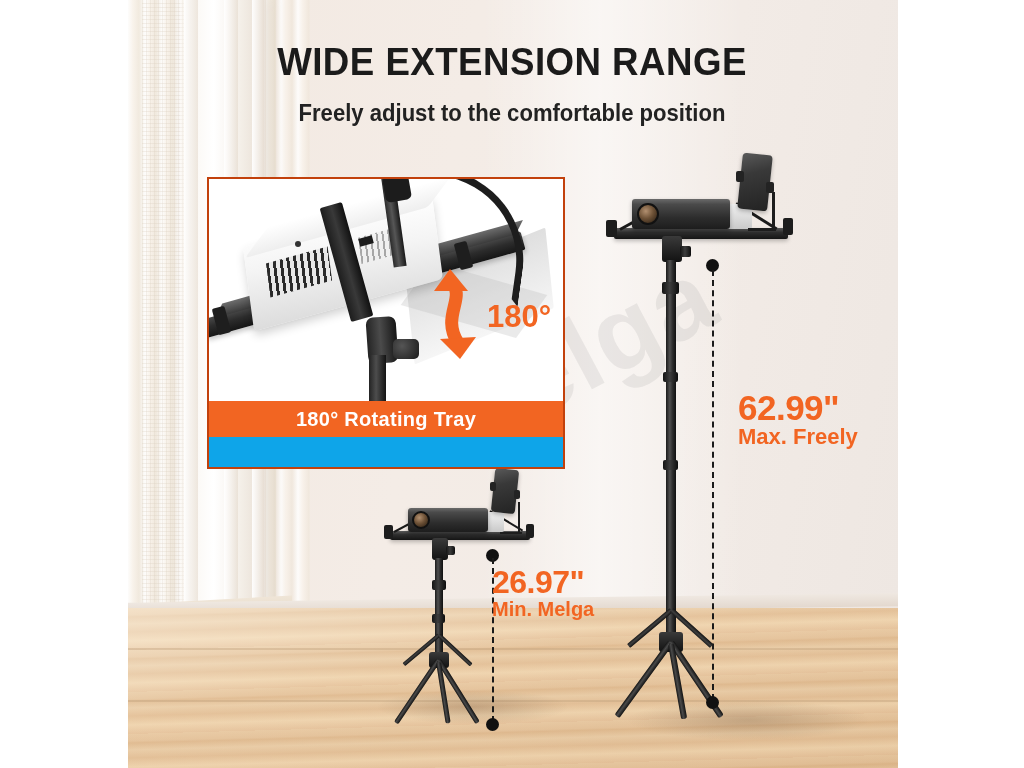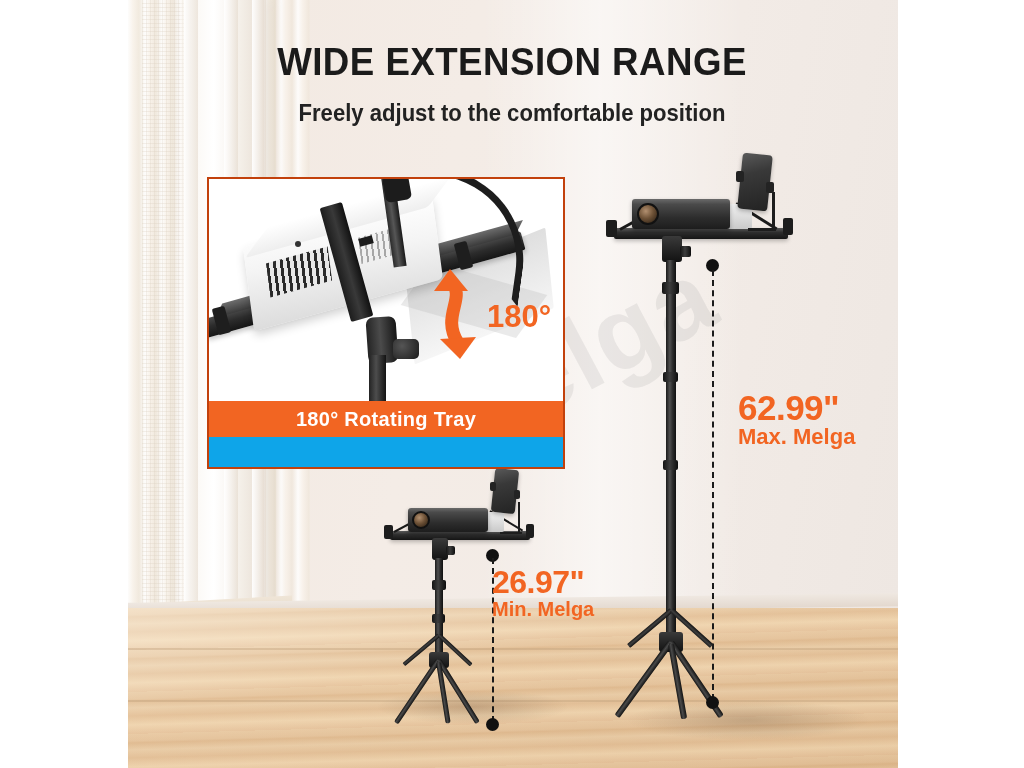--- a/index.html
+++ b/index.html
@@ -584,21 +584,21 @@
     <div class="brace" style="left:69px; top:450px; width:5px; height:56px; transform:rotate(50deg);"></div>
     <div class="brace" style="left:69px; top:450px; width:5px; height:54px; transform:rotate(-48deg);"></div>
 
     <div class="dash-dot" style="left:106px; top:99px;"></div>
     <div class="dash-line" style="left:112px; top:110px; height:430px;"></div>
     <div class="dash-dot" style="left:106px; top:536px;"></div>
   </div>
 
   <div class="meas" style="left:738px; top:390px;">
     <span class="val">62.99"</span>
-    <span class="cap">Max. Melga</span>
+    <span class="cap">Max. Freely</span>
   </div>
 
   <div class="inset">
     <div class="inset-photo">
 
       <div class="ghost-tray"></div>
       <div class="ghost-tray2"></div>
 
       <div class="tray-plate"></div>
       <div class="tray-plate-top"></div>

